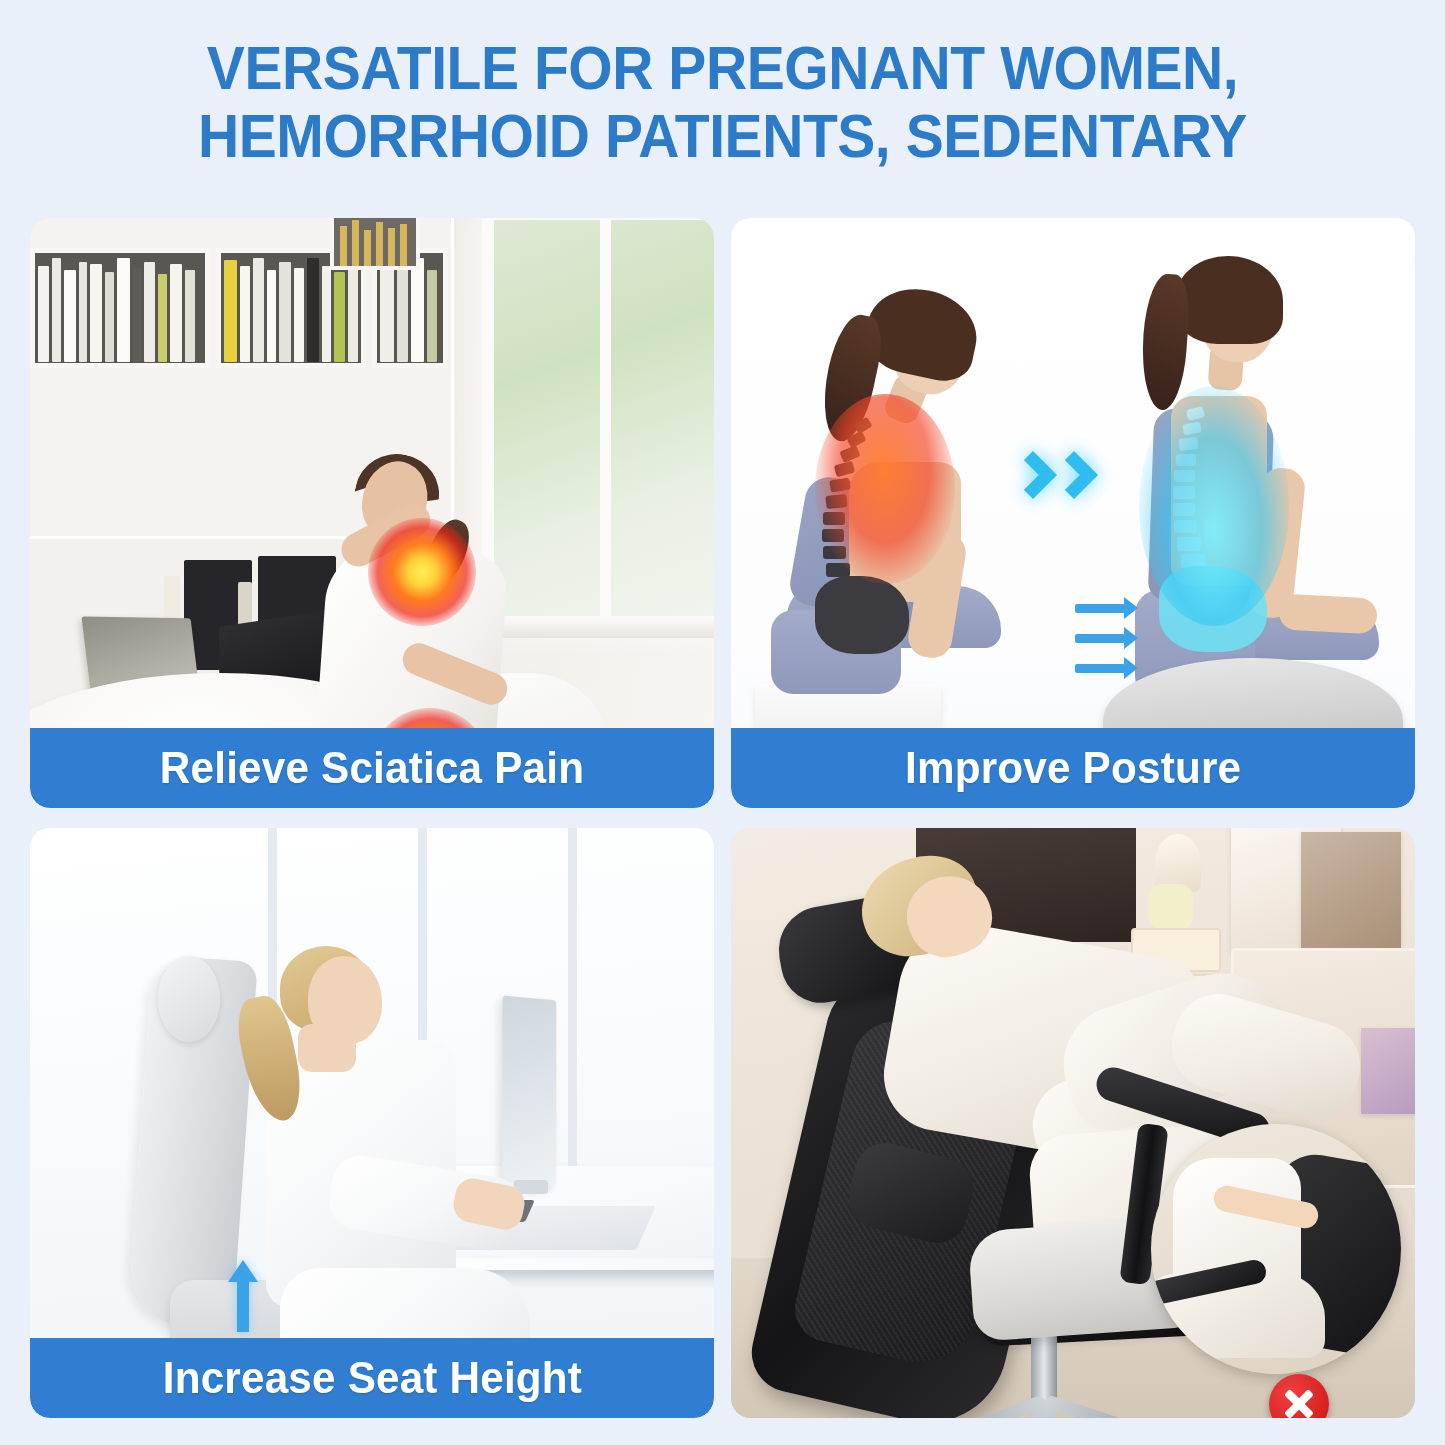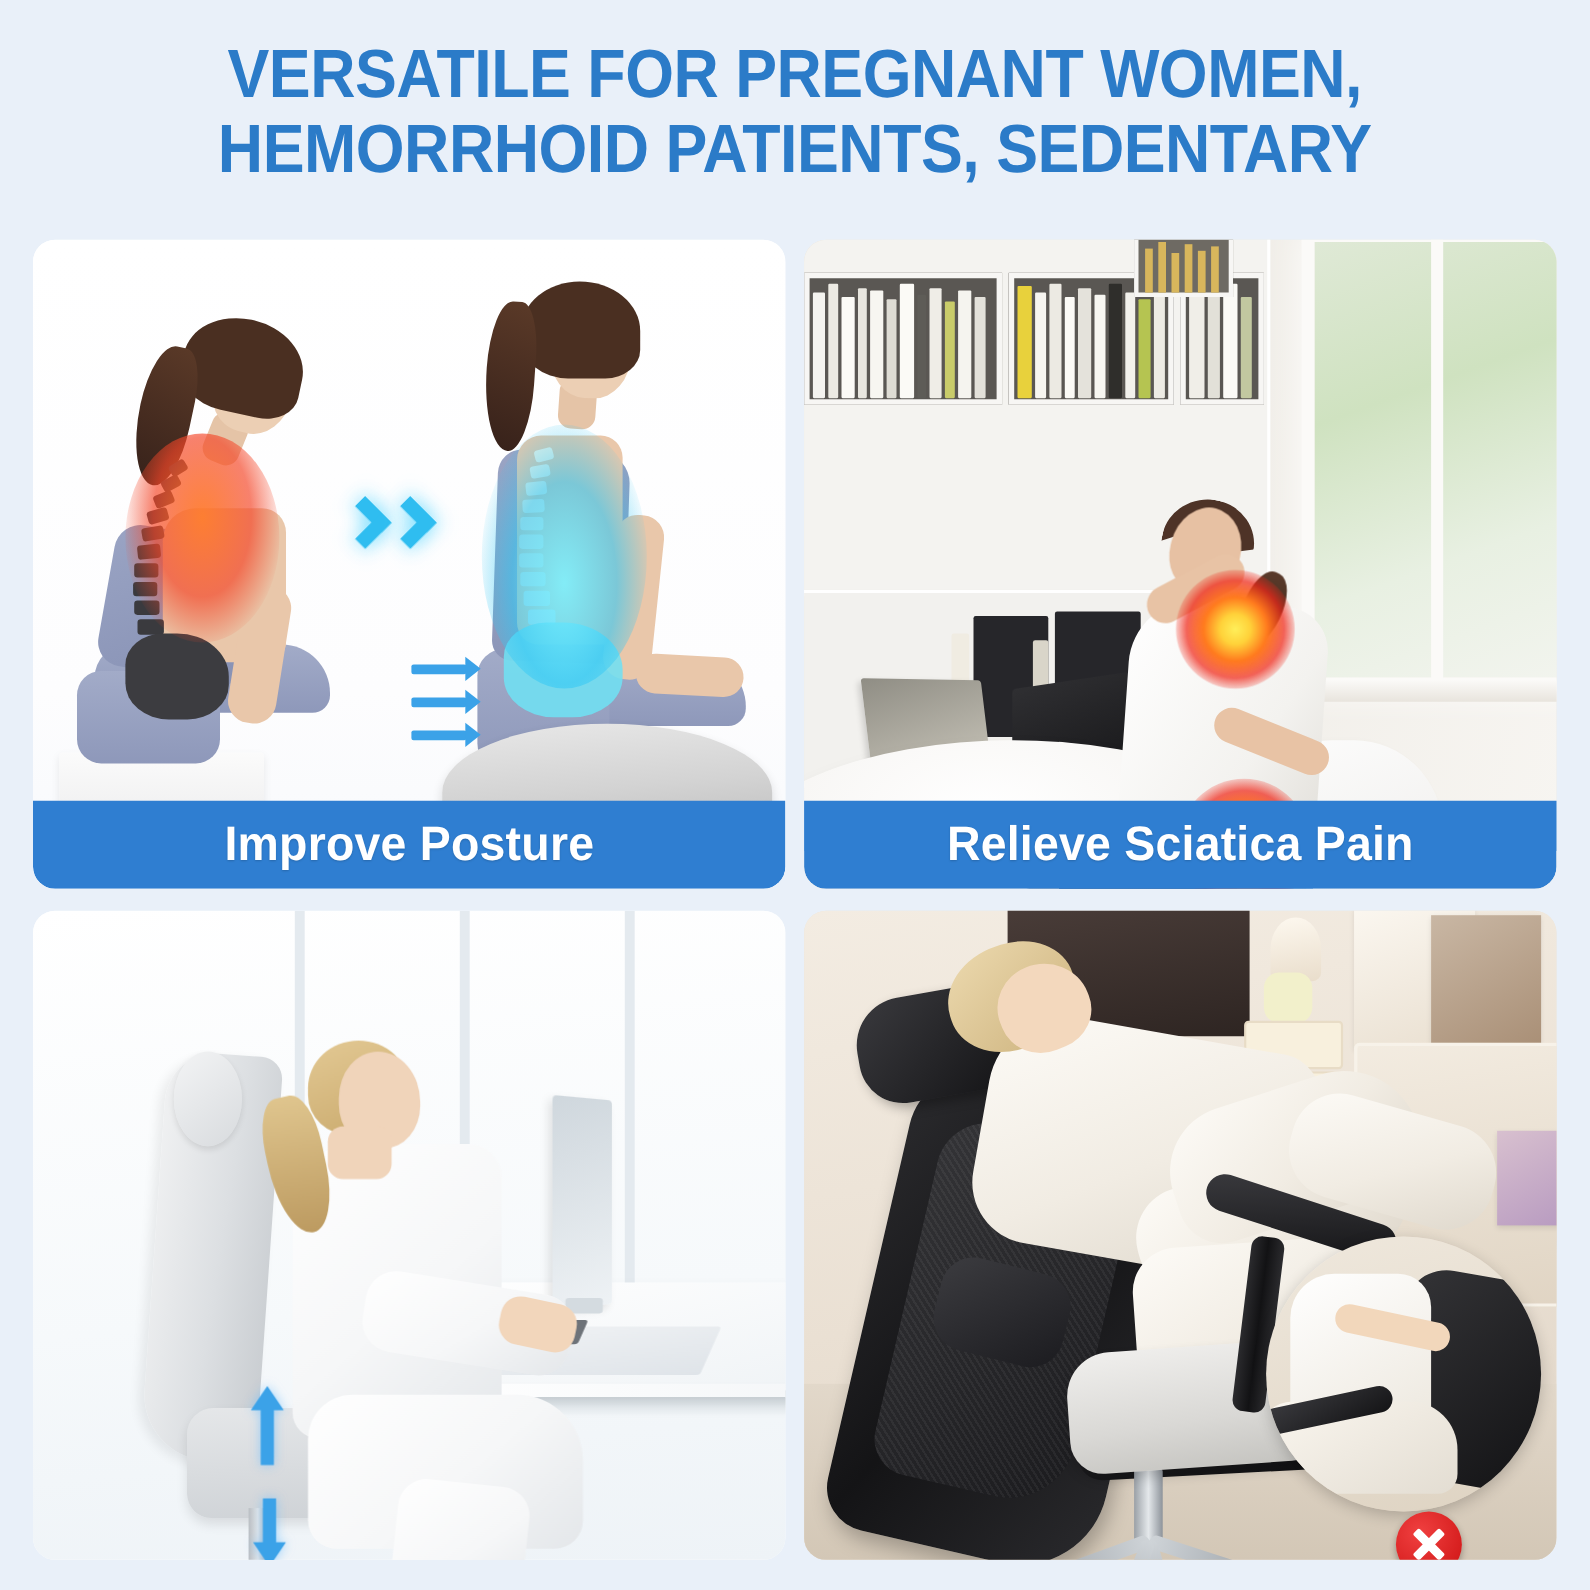--- a/index.html
+++ b/index.html
@@ -441,91 +441,20 @@
 </style>
 </head>
 <body>
 
 <div class="title-block">
   <span class="title-line">VERSATILE FOR PREGNANT WOMEN,</span>
   <span class="title-line">HEMORRHOID PATIENTS, SEDENTARY</span>
 </div>
 
 <div class="grid">
-
-  <div class="panel p2">
-    <div class="scene">
-      <div class="bg"></div>
-
-      <div class="fig">
-        <div class="stool" style="left:24px;top:466px;width:186px;height:92px;border-radius:3px;"></div>
-        <div class="leg2" style="left:56px;top:368px;width:214px;height:62px;border-radius:30px 44px 16px 30px;"></div>
-        <div class="leg2" style="left:40px;top:392px;width:130px;height:84px;border-radius:22px;"></div>
-        <div class="top" style="left:66px;top:266px;width:132px;height:130px;border-radius:24px 40px 14px 22px;transform:rotate(10deg);"></div>
-        <div class="body" style="left:118px;top:244px;width:112px;height:140px;border-radius:30px 22px 18px 26px;"></div>
-        <div class="neck" style="left:158px;top:158px;transform:rotate(22deg);"></div>
-        <div class="head2" style="left:164px;top:84px;transform:rotate(14deg);"></div>
-        <div class="hair2" style="left:136px;top:72px;width:110px;height:86px;border-radius:50% 52% 30% 40%;transform:rotate(12deg);"></div>
-        <div class="pony2" style="left:96px;top:96px;width:48px;height:128px;transform:rotate(12deg);"></div>
-        <div class="arm2" style="left:184px;top:314px;width:44px;height:126px;border-radius:20px;transform:rotate(9deg);"></div>
-
-        <div class="spine-red" style="left:84px;top:176px;width:140px;height:190px;"></div>
-        <div class="vert" style="left:124px;top:202px;width:16px;height:11px;background:#3a3a3e;transform:rotate(-32deg);"></div>
-        <div class="vert" style="left:117px;top:216px;width:17px;height:11px;background:#3a3a3e;transform:rotate(-28deg);"></div>
-        <div class="vert" style="left:110px;top:230px;width:18px;height:12px;background:#3a3a3e;transform:rotate(-22deg);"></div>
-        <div class="vert" style="left:104px;top:245px;width:19px;height:12px;background:#3a3a3e;transform:rotate(-16deg);"></div>
-        <div class="vert" style="left:99px;top:261px;width:20px;height:12px;background:#3a3a3e;transform:rotate(-10deg);"></div>
-        <div class="vert" style="left:95px;top:277px;width:21px;height:13px;background:#3a3a3e;transform:rotate(-6deg);"></div>
-        <div class="vert" style="left:92px;top:294px;width:22px;height:13px;background:#3a3a3e;"></div>
-        <div class="vert" style="left:91px;top:311px;width:22px;height:13px;background:#3a3a3e;"></div>
-        <div class="vert" style="left:92px;top:328px;width:23px;height:13px;background:#3a3a3e;"></div>
-        <div class="vert" style="left:95px;top:345px;width:24px;height:14px;background:#3a3a3e;"></div>
-        <div style="position:absolute;left:84px;top:358px;width:94px;height:78px;background:#3c3c40;border-radius:36% 50% 40% 42%;"></div>
-      </div>
-
-      <div class="chev" style="left:285px;top:240px;"></div>
-      <div class="chev" style="left:326px;top:240px;"></div>
-
-      <div class="fig">
-        <div class="leg2" style="left:418px;top:380px;width:230px;height:62px;border-radius:30px 44px 16px 30px;"></div>
-        <div class="leg2" style="left:404px;top:372px;width:120px;height:110px;border-radius:24px;"></div>
-        <div class="top" style="left:420px;top:192px;width:120px;height:192px;border-radius:22px 28px 14px 18px;transform:rotate(2deg);"></div>
-        <div class="body" style="left:440px;top:178px;width:96px;height:190px;border-radius:22px 20px 16px 20px;"></div>
-        <div class="neck" style="left:478px;top:126px;transform:rotate(4deg);"></div>
-        <div class="head2" style="left:470px;top:52px;transform:rotate(2deg);"></div>
-        <div class="hair2" style="left:444px;top:38px;width:108px;height:88px;border-radius:50% 52% 30% 40%;"></div>
-        <div class="pony2" style="left:412px;top:56px;width:44px;height:136px;transform:rotate(4deg);"></div>
-        <div class="arm2" style="left:524px;top:250px;width:44px;height:150px;border-radius:20px;transform:rotate(6deg);"></div>
-        <div class="arm2" style="left:548px;top:378px;width:98px;height:36px;transform:rotate(3deg);"></div>
-
-        <div class="spine-cyan" style="left:408px;top:168px;width:150px;height:240px;"></div>
-        <div class="vert" style="left:456px;top:190px;width:17px;height:11px;background:#f4f3e6;transform:rotate(-14deg);"></div>
-        <div class="vert" style="left:452px;top:205px;width:18px;height:11px;background:#f4f3e6;transform:rotate(-10deg);"></div>
-        <div class="vert" style="left:448px;top:220px;width:19px;height:12px;background:#f2f1e4;transform:rotate(-6deg);"></div>
-        <div class="vert" style="left:445px;top:236px;width:20px;height:12px;background:#f0efe2;transform:rotate(-3deg);"></div>
-        <div class="vert" style="left:443px;top:252px;width:21px;height:12px;background:#eeede0;"></div>
-        <div class="vert" style="left:442px;top:268px;width:22px;height:13px;background:#ecebde;"></div>
-        <div class="vert" style="left:442px;top:285px;width:22px;height:13px;background:#e8eadd;"></div>
-        <div class="vert" style="left:443px;top:302px;width:23px;height:13px;background:#e2ebe2;"></div>
-        <div class="vert" style="left:446px;top:319px;width:24px;height:14px;background:#dcece8;"></div>
-        <div class="vert" style="left:450px;top:336px;width:25px;height:14px;background:#d2ebee;"></div>
-        <div style="position:absolute;left:428px;top:348px;width:108px;height:86px;background:#6fe0f2;border-radius:36% 50% 42% 42%;opacity:.88;"></div>
-
-        <div class="barrow" style="left:344px;top:386px;width:50px;"></div>
-        <div class="barrow" style="left:344px;top:416px;width:50px;"></div>
-        <div class="barrow" style="left:344px;top:446px;width:50px;"></div>
-
-        <div class="cushion" style="left:372px;top:440px;width:300px;height:104px;"></div>
-        <div class="stool" style="left:400px;top:524px;width:270px;height:40px;border-radius:4px;"></div>
-      </div>
-    </div>
-    <div class="caption">
-      <span class="caption-text">Improve Posture</span>
-    </div>
-  </div>
 
   <div class="panel p1">
     <div class="scene">
       <div class="wall"></div>
       <div class="window"></div>
       <div class="win-sill"></div>
 
       <div class="shelf-unit">
         <div class="shelf-cell" style="left:6px;top:36px;width:180px;height:120px;">
           <div class="book" style="left:8px;width:11px;height:96px;background:#f4f3ef;"></div>
@@ -605,20 +534,91 @@
 
       <div class="hotspot" style="left:338px;top:300px;width:108px;height:108px;"></div>
       <div class="hotspot" style="left:340px;top:490px;width:120px;height:120px;"></div>
       <div class="hotspot" style="left:372px;top:588px;width:112px;height:112px;"></div>
     </div>
     <div class="caption">
       <span class="caption-text">Relieve Sciatica Pain</span>
     </div>
   </div>
 
+  <div class="panel p2">
+    <div class="scene">
+      <div class="bg"></div>
+
+      <div class="fig">
+        <div class="stool" style="left:24px;top:466px;width:186px;height:92px;border-radius:3px;"></div>
+        <div class="leg2" style="left:56px;top:368px;width:214px;height:62px;border-radius:30px 44px 16px 30px;"></div>
+        <div class="leg2" style="left:40px;top:392px;width:130px;height:84px;border-radius:22px;"></div>
+        <div class="top" style="left:66px;top:266px;width:132px;height:130px;border-radius:24px 40px 14px 22px;transform:rotate(10deg);"></div>
+        <div class="body" style="left:118px;top:244px;width:112px;height:140px;border-radius:30px 22px 18px 26px;"></div>
+        <div class="neck" style="left:158px;top:158px;transform:rotate(22deg);"></div>
+        <div class="head2" style="left:164px;top:84px;transform:rotate(14deg);"></div>
+        <div class="hair2" style="left:136px;top:72px;width:110px;height:86px;border-radius:50% 52% 30% 40%;transform:rotate(12deg);"></div>
+        <div class="pony2" style="left:96px;top:96px;width:48px;height:128px;transform:rotate(12deg);"></div>
+        <div class="arm2" style="left:184px;top:314px;width:44px;height:126px;border-radius:20px;transform:rotate(9deg);"></div>
+
+        <div class="spine-red" style="left:84px;top:176px;width:140px;height:190px;"></div>
+        <div class="vert" style="left:124px;top:202px;width:16px;height:11px;background:#3a3a3e;transform:rotate(-32deg);"></div>
+        <div class="vert" style="left:117px;top:216px;width:17px;height:11px;background:#3a3a3e;transform:rotate(-28deg);"></div>
+        <div class="vert" style="left:110px;top:230px;width:18px;height:12px;background:#3a3a3e;transform:rotate(-22deg);"></div>
+        <div class="vert" style="left:104px;top:245px;width:19px;height:12px;background:#3a3a3e;transform:rotate(-16deg);"></div>
+        <div class="vert" style="left:99px;top:261px;width:20px;height:12px;background:#3a3a3e;transform:rotate(-10deg);"></div>
+        <div class="vert" style="left:95px;top:277px;width:21px;height:13px;background:#3a3a3e;transform:rotate(-6deg);"></div>
+        <div class="vert" style="left:92px;top:294px;width:22px;height:13px;background:#3a3a3e;"></div>
+        <div class="vert" style="left:91px;top:311px;width:22px;height:13px;background:#3a3a3e;"></div>
+        <div class="vert" style="left:92px;top:328px;width:23px;height:13px;background:#3a3a3e;"></div>
+        <div class="vert" style="left:95px;top:345px;width:24px;height:14px;background:#3a3a3e;"></div>
+        <div style="position:absolute;left:84px;top:358px;width:94px;height:78px;background:#3c3c40;border-radius:36% 50% 40% 42%;"></div>
+      </div>
+
+      <div class="chev" style="left:285px;top:240px;"></div>
+      <div class="chev" style="left:326px;top:240px;"></div>
+
+      <div class="fig">
+        <div class="leg2" style="left:418px;top:380px;width:230px;height:62px;border-radius:30px 44px 16px 30px;"></div>
+        <div class="leg2" style="left:404px;top:372px;width:120px;height:110px;border-radius:24px;"></div>
+        <div class="top" style="left:420px;top:192px;width:120px;height:192px;border-radius:22px 28px 14px 18px;transform:rotate(2deg);"></div>
+        <div class="body" style="left:440px;top:178px;width:96px;height:190px;border-radius:22px 20px 16px 20px;"></div>
+        <div class="neck" style="left:478px;top:126px;transform:rotate(4deg);"></div>
+        <div class="head2" style="left:470px;top:52px;transform:rotate(2deg);"></div>
+        <div class="hair2" style="left:444px;top:38px;width:108px;height:88px;border-radius:50% 52% 30% 40%;"></div>
+        <div class="pony2" style="left:412px;top:56px;width:44px;height:136px;transform:rotate(4deg);"></div>
+        <div class="arm2" style="left:524px;top:250px;width:44px;height:150px;border-radius:20px;transform:rotate(6deg);"></div>
+        <div class="arm2" style="left:548px;top:378px;width:98px;height:36px;transform:rotate(3deg);"></div>
+
+        <div class="spine-cyan" style="left:408px;top:168px;width:150px;height:240px;"></div>
+        <div class="vert" style="left:456px;top:190px;width:17px;height:11px;background:#f4f3e6;transform:rotate(-14deg);"></div>
+        <div class="vert" style="left:452px;top:205px;width:18px;height:11px;background:#f4f3e6;transform:rotate(-10deg);"></div>
+        <div class="vert" style="left:448px;top:220px;width:19px;height:12px;background:#f2f1e4;transform:rotate(-6deg);"></div>
+        <div class="vert" style="left:445px;top:236px;width:20px;height:12px;background:#f0efe2;transform:rotate(-3deg);"></div>
+        <div class="vert" style="left:443px;top:252px;width:21px;height:12px;background:#eeede0;"></div>
+        <div class="vert" style="left:442px;top:268px;width:22px;height:13px;background:#ecebde;"></div>
+        <div class="vert" style="left:442px;top:285px;width:22px;height:13px;background:#e8eadd;"></div>
+        <div class="vert" style="left:443px;top:302px;width:23px;height:13px;background:#e2ebe2;"></div>
+        <div class="vert" style="left:446px;top:319px;width:24px;height:14px;background:#dcece8;"></div>
+        <div class="vert" style="left:450px;top:336px;width:25px;height:14px;background:#d2ebee;"></div>
+        <div style="position:absolute;left:428px;top:348px;width:108px;height:86px;background:#6fe0f2;border-radius:36% 50% 42% 42%;opacity:.88;"></div>
+
+        <div class="barrow" style="left:344px;top:386px;width:50px;"></div>
+        <div class="barrow" style="left:344px;top:416px;width:50px;"></div>
+        <div class="barrow" style="left:344px;top:446px;width:50px;"></div>
+
+        <div class="cushion" style="left:372px;top:440px;width:300px;height:104px;"></div>
+        <div class="stool" style="left:400px;top:524px;width:270px;height:40px;border-radius:4px;"></div>
+      </div>
+    </div>
+    <div class="caption">
+      <span class="caption-text">Improve Posture</span>
+    </div>
+  </div>
+
   <div class="panel p3">
     <div class="scene">
       <div class="bg"></div>
       <div class="mullion" style="left:238px;height:400px;"></div>
       <div class="mullion" style="left:388px;height:330px;"></div>
       <div class="mullion" style="left:538px;height:350px;"></div>
 
       <div class="desk"></div>
       <div class="deskfront"></div>
       <div class="deskline"></div>
@@ -641,20 +641,23 @@
       <div class="hair3"></div>
       <div class="head3"></div>
       <div style="position:absolute;left:268px;top:196px;width:58px;height:48px;background:#f0d4ba;border-radius:14px;"></div>
 
       <svg class="uparrow" style="left:198px;top:432px;height:72px;" viewBox="0 0 30 72">
         <polygon points="15,0 30,22 21,22 21,72 9,72 9,22 0,22" fill="#3ba2e8"></polygon>
       </svg>
       <svg class="downarrow" style="left:200px;top:534px;height:62px;" viewBox="0 0 30 62">
         <polygon points="15,62 30,40 21,40 21,0 9,0 9,40 0,40" fill="#3ba2e8"></polygon>
       </svg>
+    </div>
+    <div class="caption">
+      <span class="caption-text">Increase Seat Height</span>
     </div>
   </div>
 
   <div class="panel p4">
     <div class="scene">
       <div class="room"></div>
       <div class="floor4"></div>
 
       <div class="deskhutch">
         <div class="drawer" style="left:18px;top:88px;width:150px;height:48px;"></div>

